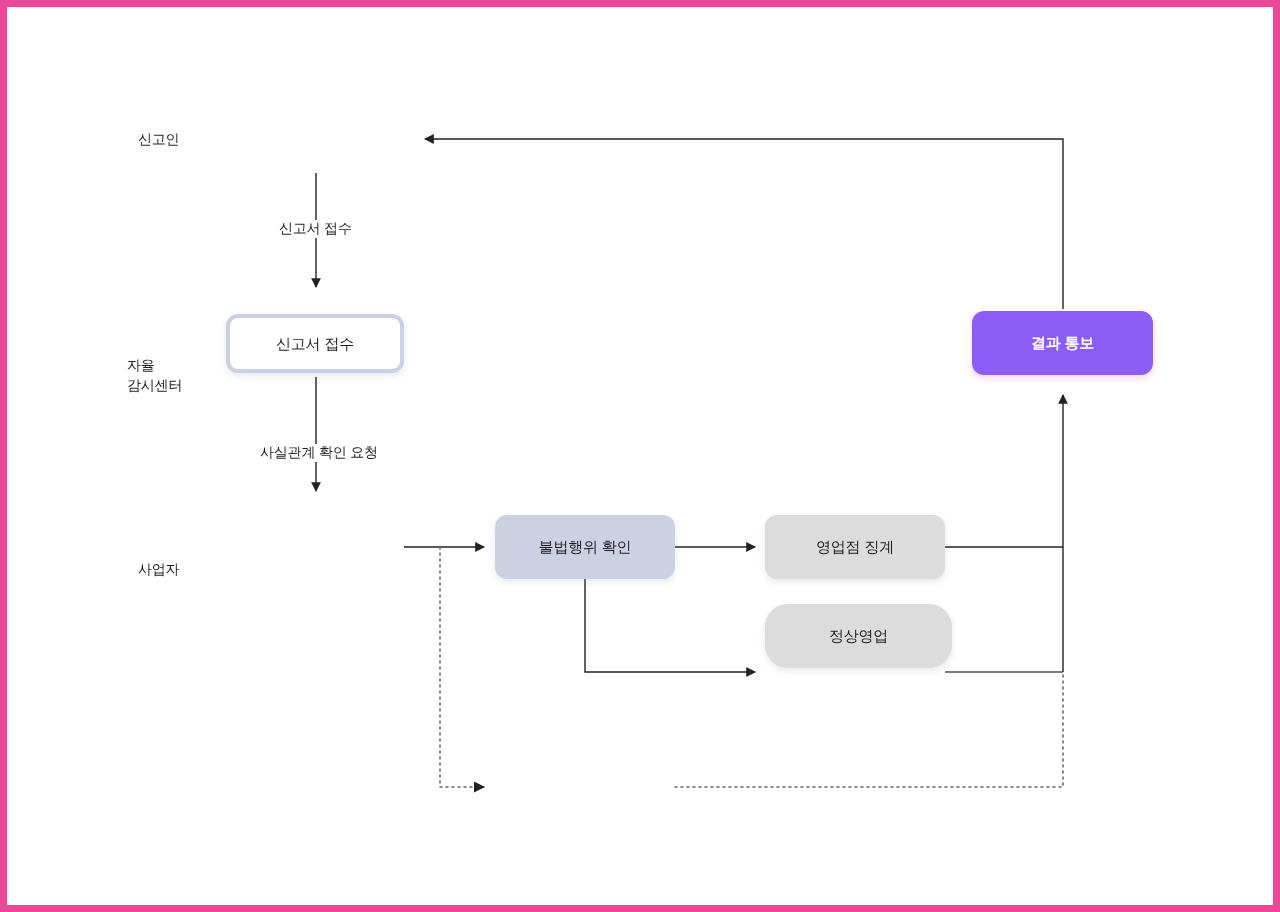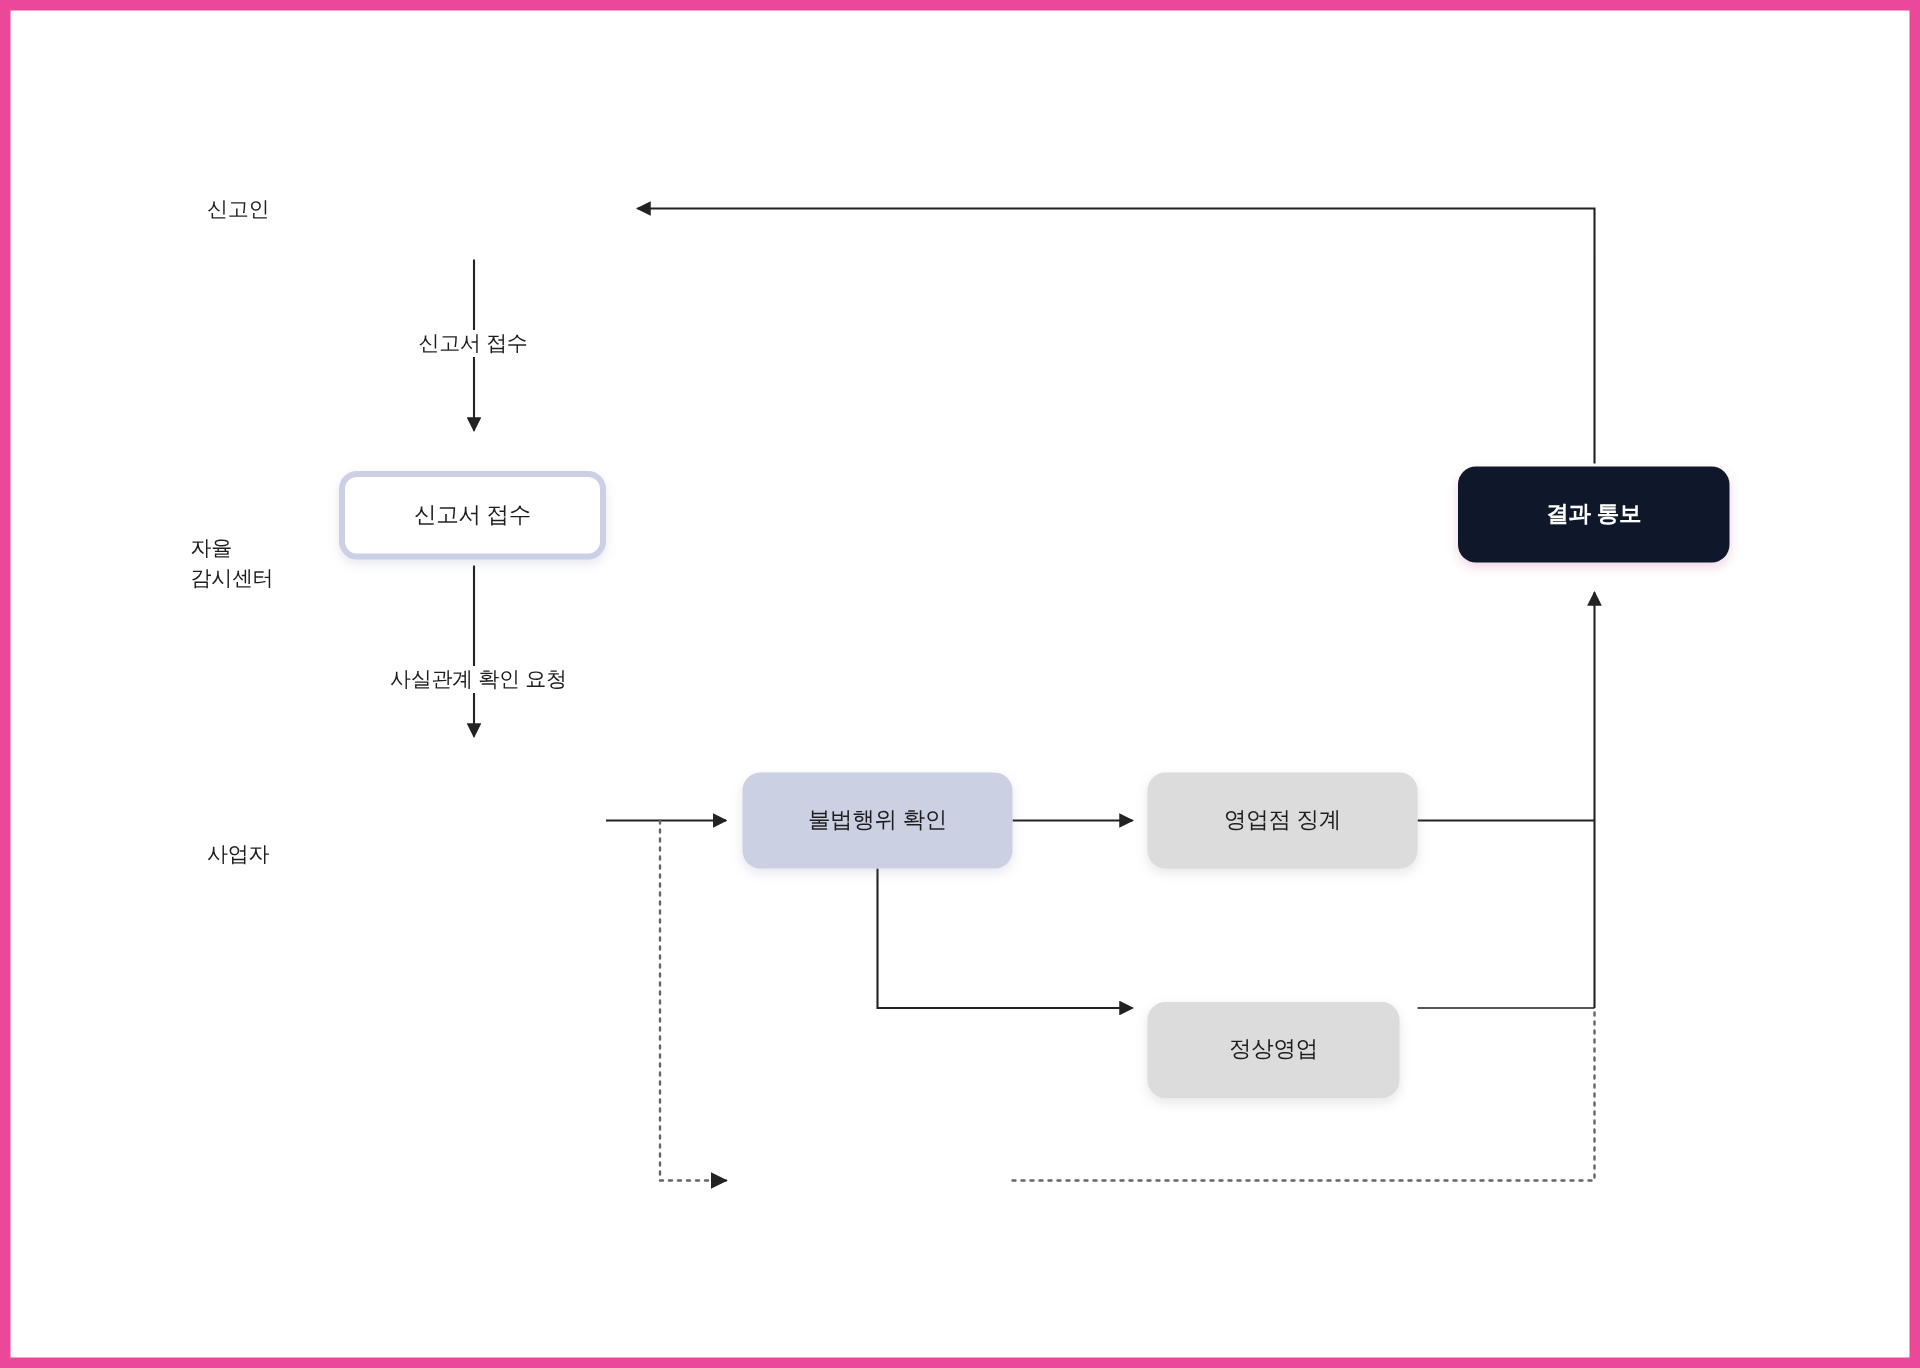--- a/index.html
+++ b/index.html
@@ -37,21 +37,21 @@
     text-align: center;
     line-height: 1.3;
   }
   .node.purple {
     background: #662d91;
     color: #ffffff;
     font-weight: bold;
     box-shadow: 0 3px 7px rgba(80,60,120,0.22);
   }
   .node.pink {
-    background: #0f172a;
+    background: #8b5cf6;
     color: #ffffff;
     font-weight: bold;
     box-shadow: 0 3px 7px rgba(180,40,120,0.20);
   }
   .node.white {
     background: #ffffff;
     color: #1d1d1f;
     border: 4px solid #ccd0e6;
     box-shadow: 0 3px 7px rgba(120,130,170,0.18);
   }
@@ -129,21 +129,21 @@
   <div class="lane-label" style="left:131px; top:552px;">사업자</div>
 
 
   <div class="node white" style="left:219px; top:307px; width:178px; height:59px;">신고서 접수</div>
 
 
   <div class="node lavender" style="left:488px; top:508px; width:180px; height:64px;">불법행위 확인</div>
 
   <div class="node gray" style="left:758px; top:508px; width:180px; height:64px;">영업점 징계</div>
 
-  <div class="node gray" style="left:758px; top:661px; width:168px; height:64px;">정상영업</div>
+  <div class="node gray" style="left:758px; top:597px; width:187px; height:64px;border-radius:23px;">정상영업</div>
 
 
   <div class="node pink" style="left:965px; top:304px; width:181px; height:64px;">결과 통보</div>
 
   <div class="edge-label" style="left:268px; top:213px;">신고서 접수</div>
 
   <div class="edge-label" style="left:249px; top:417px;margin-top:20px;">사실관계 확인 요청</div>
 
 </div>
 

